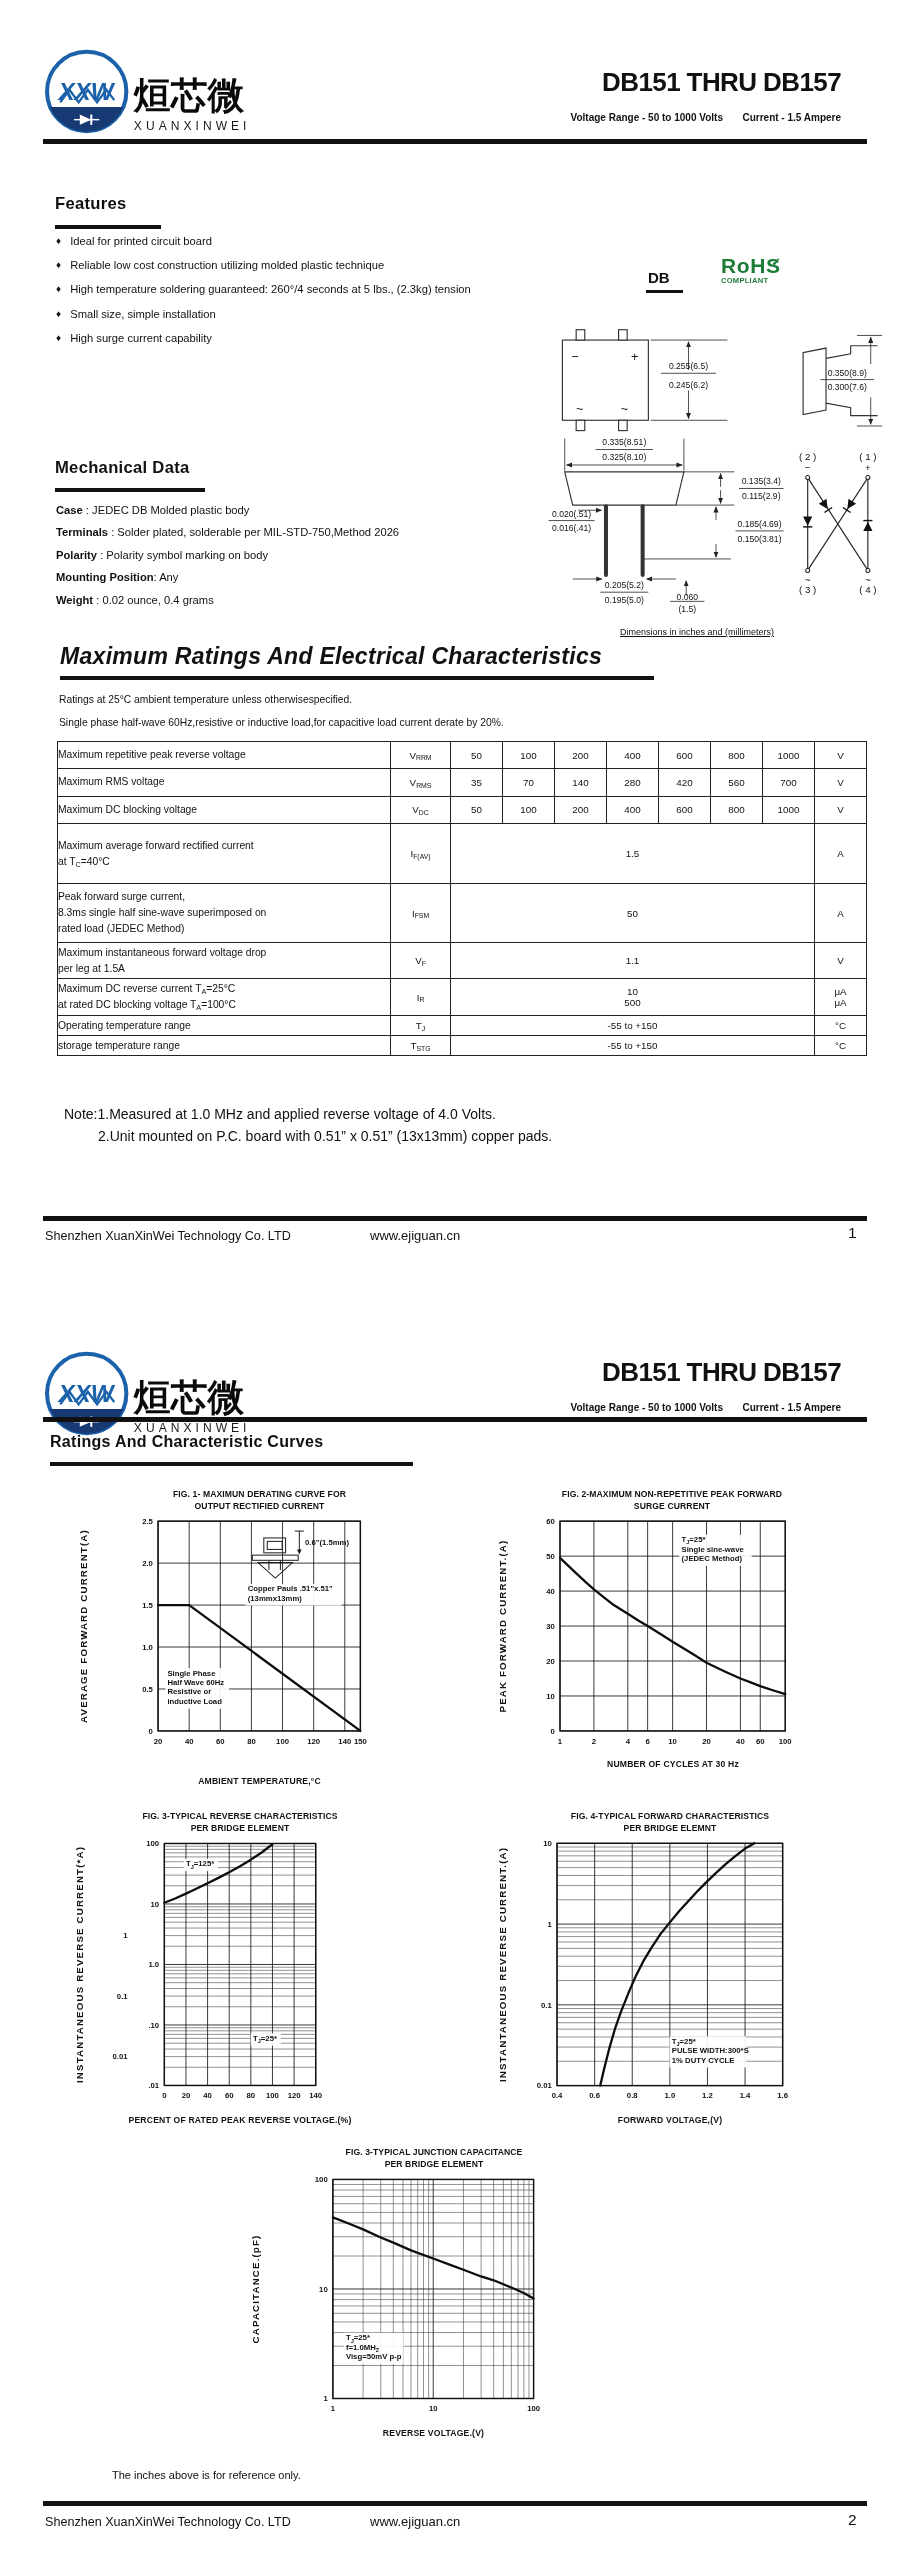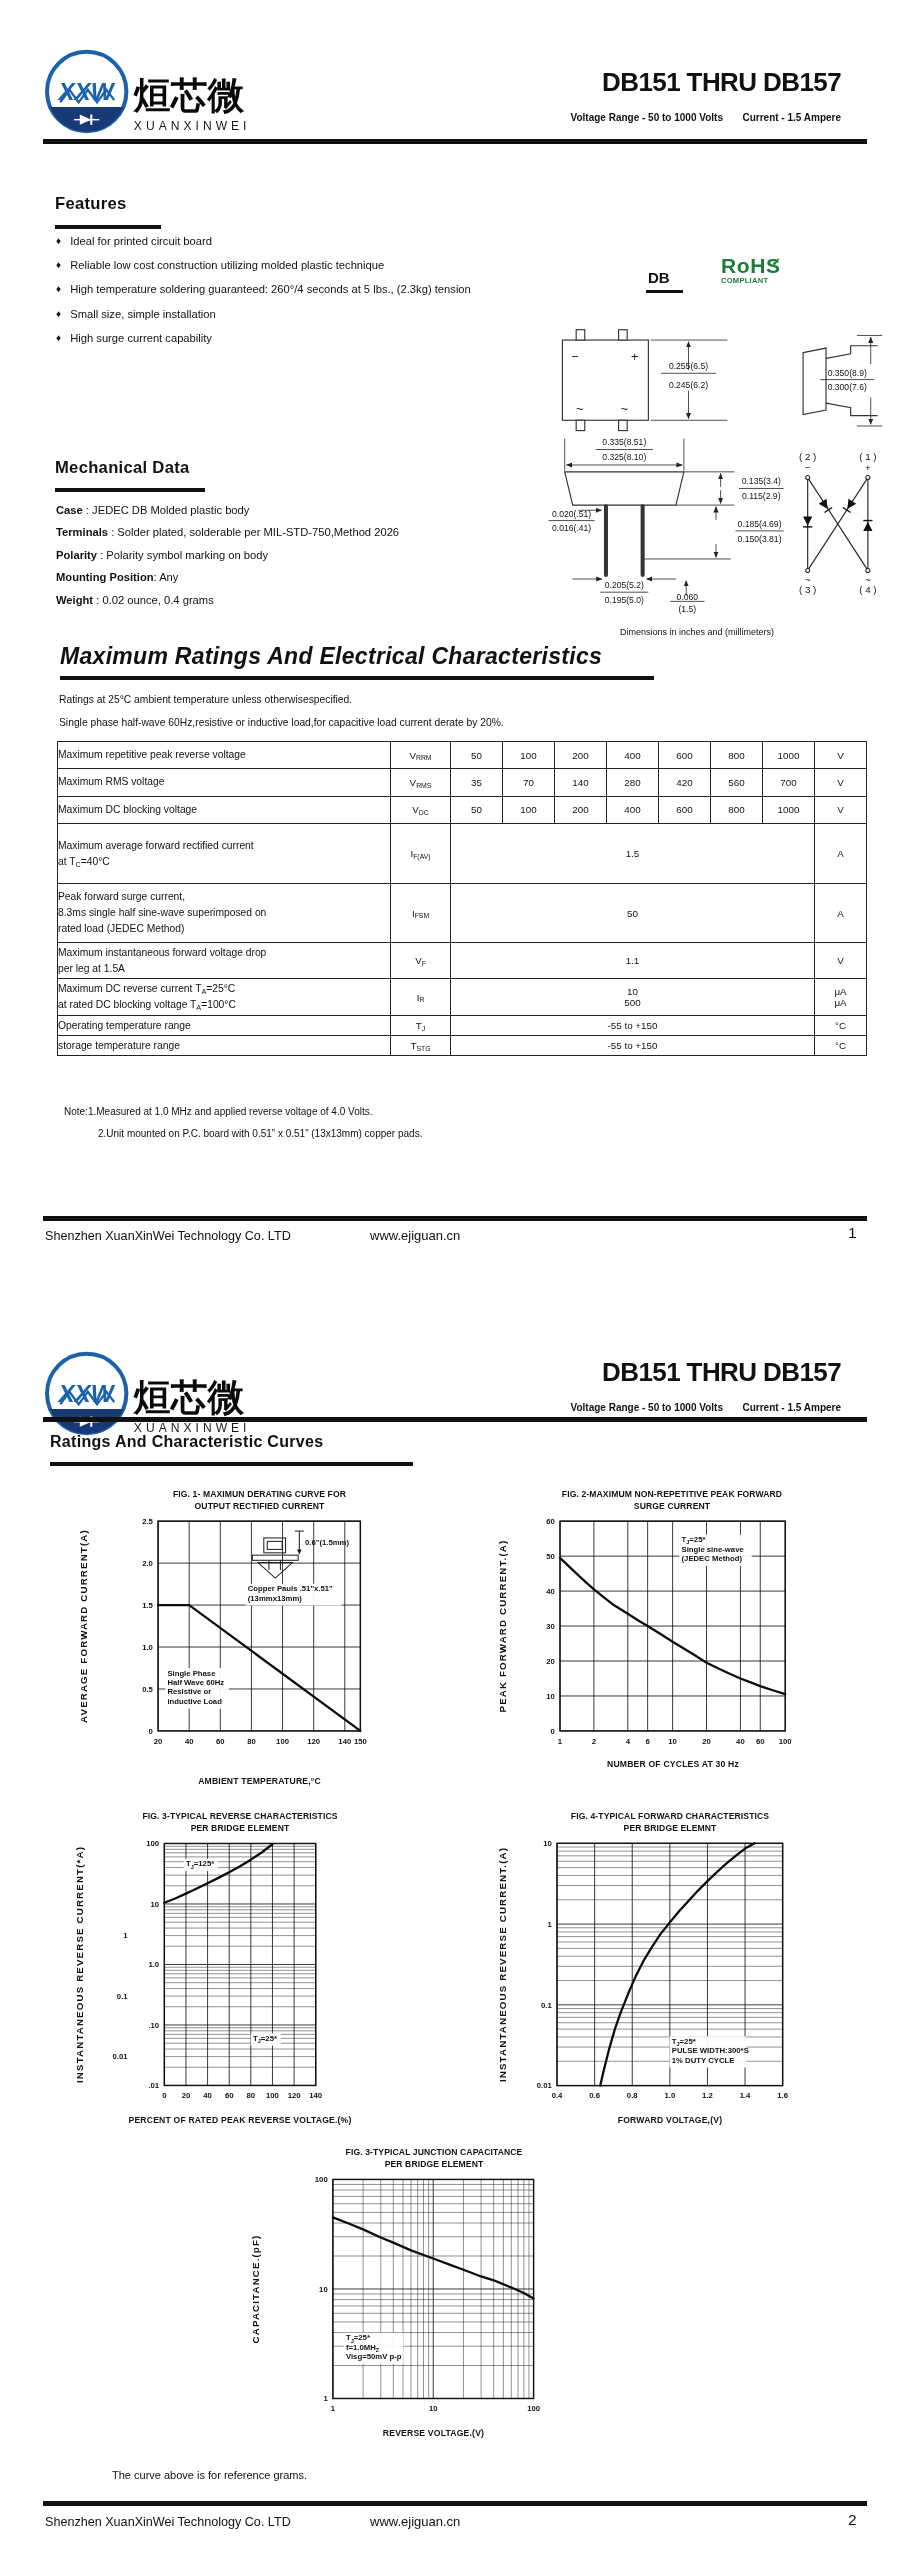--- a/index.html
+++ b/index.html
@@ -21,33 +21,33 @@
   .features-list{position:absolute;left:56px;top:233px;width:459px;}
   .feat-item{display:flex;margin-bottom:8px;font-size:11.2px;line-height:1.45;}
   .feat-item .blt{margin-right:9.2px;font-size:9.8px;line-height:1.6;}
   .db-label{position:absolute;left:648px;top:269px;font-size:15px;font-weight:bold;}
   .rohs{position:absolute;left:721px;top:255px;color:#1d7d38;line-height:1;}
   .rohs .r1{font-size:21px;font-weight:bold;letter-spacing:0.6px;}
   .rohs .chk{font-size:11.5px;position:relative;top:-6.9px;left:-9.2px;font-weight:bold;}
   .rohs .r2{font-size:7.5px;letter-spacing:0.3px;margin-top:1.1px;font-weight:bold;}
   
   .mech-list{position:absolute;left:56px;top:499px;font-size:11.2px;line-height:22.4px;}
-  .dims-note{position:absolute;left:620px;top:627px;font-size:9px;}
+  .dims-note{position:absolute;left:620px;top:627px;font-size:9px;text-decoration:underline;}
   .desc-line{position:absolute;left:59px;font-size:10.3px;}
   
   table.ratings{position:absolute;left:57px;top:741px;border-collapse:collapse;table-layout:fixed;border:1.7px solid #111;}
   table.ratings td,table.ratings th{border:1px solid #222;padding:0;font-weight:normal;}
   th .p-top{height:24px;border-bottom:1px solid #222;font-size:12.6px;display:flex;align-items:center;justify-content:center;}
   th .p-bot{height:22px;font-size:11px;display:flex;align-items:center;padding-left:5.7px;}
   td.c{text-align:center;vertical-align:middle;font-size:9.8px;}
   td.param{font-size:10.3px;padding:2.3px 3.4px 2.3px 5.7px;vertical-align:middle;line-height:1.55;}
   .sym-head{font-size:7.7px;text-align:center;vertical-align:middle;}
   .model-head{font-size:10px;font-weight:bold !important;text-align:center;vertical-align:middle;}
   .sub{font-size:70%;position:relative;top:.28em;}
-  .notes{position:absolute;font-size:10px;}
+  .notes{position:absolute;font-size:14px;}
   
   .footer-company{position:absolute;left:45px;font-size:12.6px;}
   .footer-site{position:absolute;left:370px;font-size:13px;}
   .footer-page{position:absolute;left:848px;font-size:15.5px;}
   
   .figure{position:absolute;}
   .fig-title{font-size:8.6px;font-weight:bold;text-align:center;line-height:1.35;letter-spacing:0.1px;}
   .fig-xlabel{font-size:8.6px;font-weight:bold;text-align:center;letter-spacing:0.2px;}
   .ref-note{position:absolute;left:112px;top:2469px;font-size:11px;}
   svg text{font-family:"Liberation Sans", sans-serif;}
@@ -424,21 +424,21 @@
   <text x="158" y="146" font-size="21" letter-spacing="7" fill="#1a1a1a">XUANXINWEI</text>
 </svg>
 <div class="doc-title2">DB151 THRU DB157</div>
 <div class="doc-sub" style="top:1402px;">
   <span>Voltage Range - 50 to 1000 Volts</span><span class="gap">Current - 1.5 Ampere</span>
 </div>
 <div class="bar" style="left:43px;width:824px;top:1417px;height:5.2px;"></div>
 <div class="sec-heading" style="left:50px;top:1433px;font-size:16px;">Ratings And Characteristic Curves</div>
 <div class="bar" style="left:50px;top:1462px;width:363px;height:4px;"></div>
 
-<div class="ref-note">The curve above is for reference grams.</div>
+<div class="ref-note">The inches above is for reference only.</div>
 <div class="bar" style="left:43px;width:824px;top:2501px;height:4.6px;"></div>
 <div class="footer-company" style="top:2515px;">Shenzhen XuanXinWei Technology Co. LTD</div>
 <div class="footer-site" style="top:2514px;">www.ejiguan.cn</div>
 <div class="footer-page" style="top:2511px;">2</div>
 
 <div class="figure" style="left: 72px; top: 1489px; width: 324px;"><div class="fig-title" style="width: 271px; margin-left: 52px;">
       <div>FIG. 1- MAXIMUN DERATING CURVE FOR</div>
       <div>OUTPUT RECTIFIED CURRENT</div>
     </div><svg width="324" height="243" viewBox="0 0 565 424">
       <g stroke="#2a2a2a"></g>

